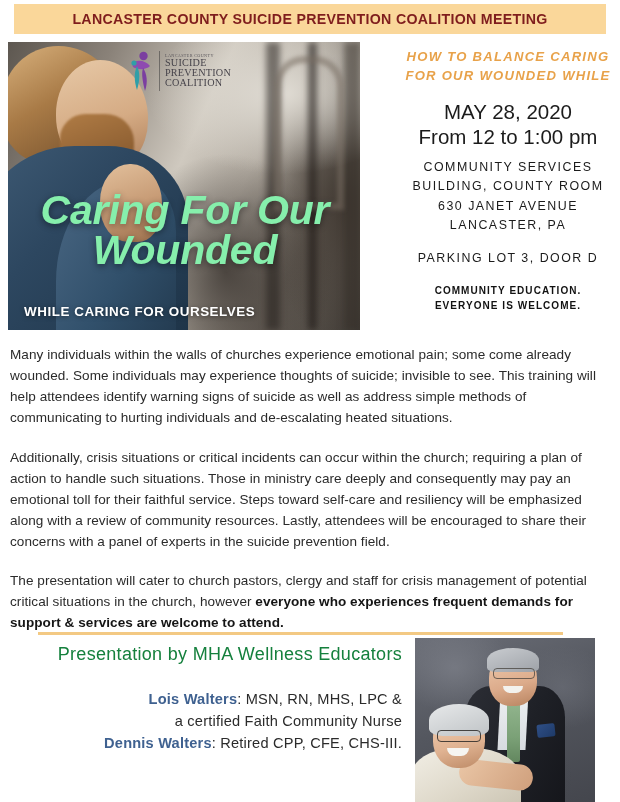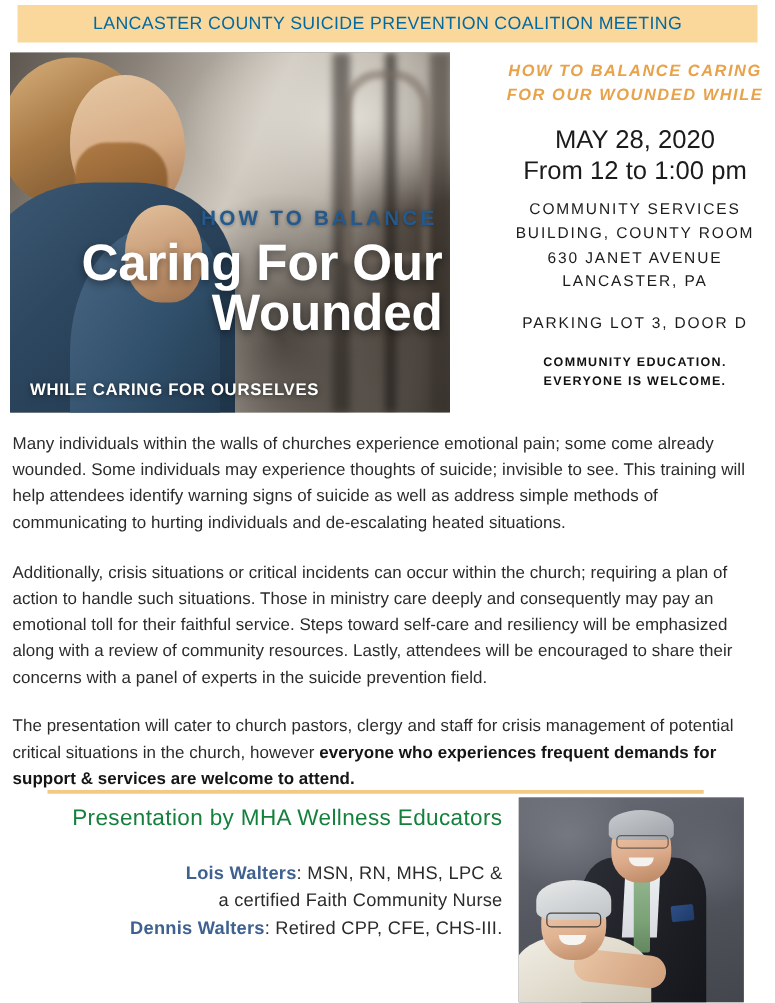--- a/index.html
+++ b/index.html
@@ -23,23 +23,23 @@
     top: 4px;
     width: 592px;
     height: 30px;
     background: #fad79a;
     display: flex;
     align-items: center;
     justify-content: center;
   }
   .banner-text {
     font-size: 14.2px;
-    font-weight: normal;
+    font-weight: bold;
     letter-spacing: 0.3px;
-    color: #0369a1;
+    color: #7f1d1d;
     white-space: nowrap;
   }
 
   
   .hero {
     position: absolute;
     left: 8px;
     top: 42px;
     width: 352px;
     height: 288px;
@@ -161,27 +161,28 @@
     font-size: 16.5px;
     font-weight: bold;
     letter-spacing: 2.6px;
     color: #24598d;
     text-shadow: 0 1px 3px rgba(0,0,0,0.35);
   }
   .hero-title {
     position: absolute;
     left: 8px; right: 6px;
     top: 148px;
-    text-align: right;
+    text-align: center;
     font-size: 41px;
     font-weight: bold;
     line-height: 0.98;
-    color: #ffffff;
+    color: #86efac;
     letter-spacing: -0.2px;
     text-shadow: 0 2px 7px rgba(0,0,0,0.45);
+    font-style: italic;
   }
   .hero-sub {
     position: absolute;
     left: 16px;
     top: 262px;
     font-size: 13.4px;
     font-weight: bold;
     letter-spacing: 0.55px;
     color: #ffffff;
     text-shadow: 0 1px 4px rgba(0,0,0,0.5);
@@ -421,22 +422,37 @@
   <div class="hero-band b3"></div>
   <div class="hero-arch"></div>
 
   <div class="man-hair"></div>
   <div class="man-face"></div>
   <div class="man-beard"></div>
   <div class="man-body"></div>
   <div class="man-arm"></div>
   <div class="man-hand"></div>
 
-
-  <div class="hero-kicker">HOW TO BALANCE</div>
+  <div class="hero-logo">
+    <svg class="hero-logo-mark" viewBox="0 0 26 42">
+      <circle cx="15.5" cy="6" r="4.2" fill="#7b3fa0"></circle>
+      <path d="M4 13 C10 9, 18 11, 22 16 C18 20, 10 20, 5 17 Z" fill="#8e4bb0"></path>
+      <path d="M9 16 C12 22, 12 30, 9 40 C6 31, 6 22, 9 16 Z" fill="#2f9fa8"></path>
+      <path d="M15 18 C19 24, 20 32, 17 41 C15 33, 13 24, 15 18 Z" fill="#7b3fa0"></path>
+      <circle cx="6" cy="13" r="2.6" fill="#2f9fa8"></circle>
+    </svg>
+    <div class="hero-logo-rule"></div>
+    <div class="hero-logo-words">
+      <span class="lg-top">LANCASTER COUNTY</span>
+      <span class="lg-main">SUICIDE</span>
+      <span class="lg-main">PREVENTION</span>
+      <span class="lg-main">COALITION</span>
+    </div>
+  </div>
+
   <div class="hero-title">
     <div>Caring For Our</div>
     <div>Wounded</div>
   </div>
   <div class="hero-sub">WHILE CARING FOR OURSELVES</div>
 </div>
 
 <div class="info">
   <div class="info-head">
     <div>HOW TO BALANCE CARING</div>

